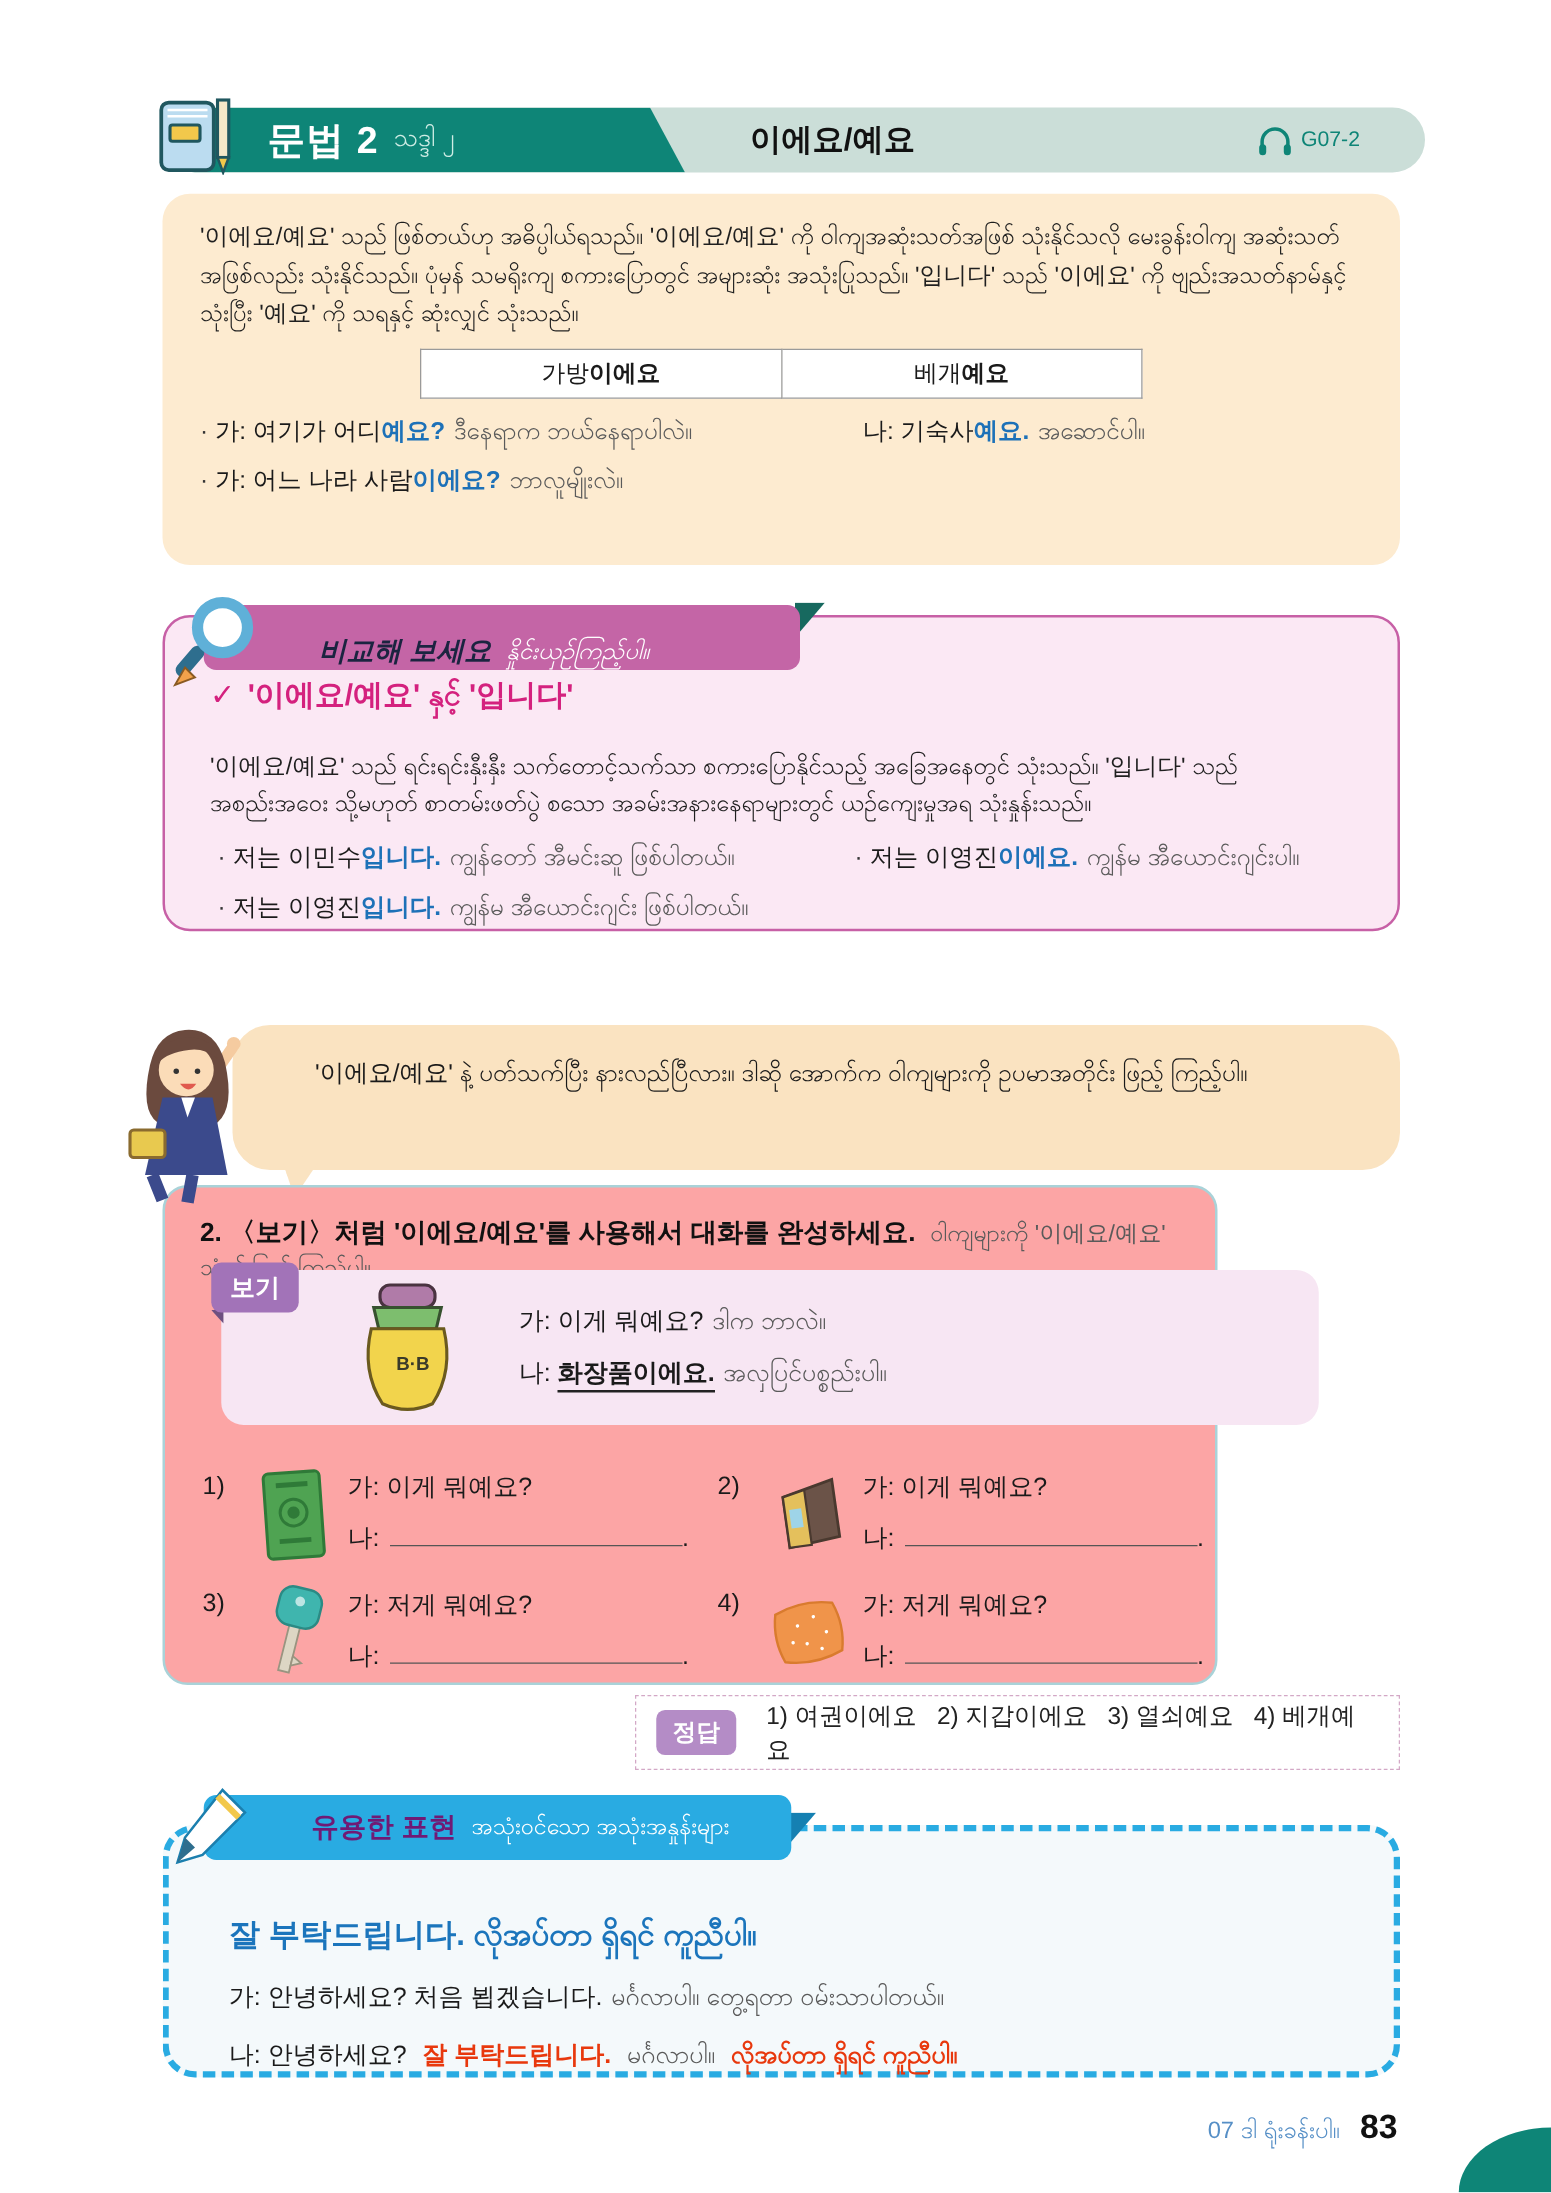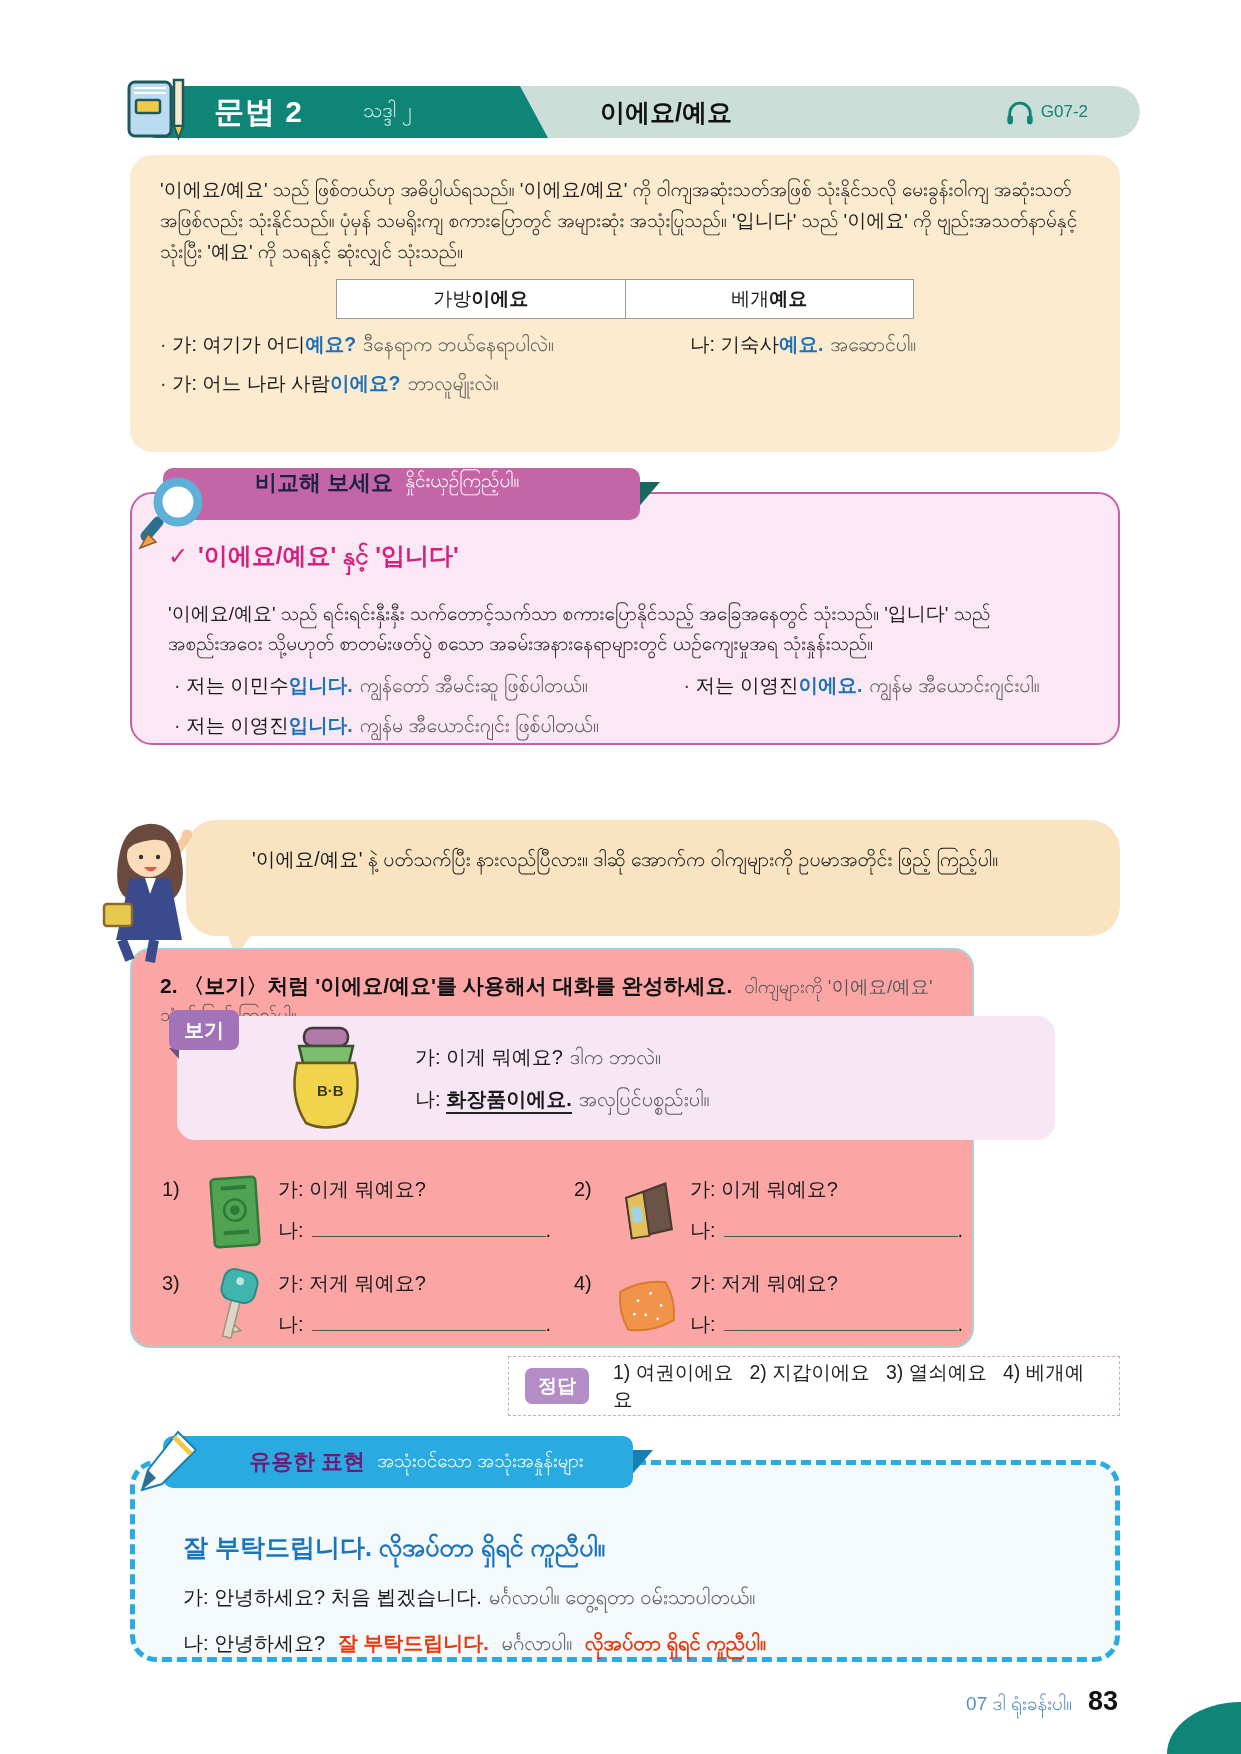--- a/index.html
+++ b/index.html
@@ -2,21 +2,21 @@
 <html><head>
 <meta charset="utf-8">
 <style>
   * { margin:0; padding:0; box-sizing:border-box; }
   html,body { background:#ffffff; }
   body { width:1241px; height:1754px; position:relative; font-family:"Liberation Sans","DejaVu Sans",sans-serif; color:#1a1a1a; }
   .page { position:absolute; inset:0; overflow:hidden; background:#ffffff; }
 
   
   .banner { position:absolute; left:148px; top:86px; width:992px; height:52px; background:#CBDED8; border-radius:8px 26px 26px 8px; }
-  .banner-dark { position:absolute; left:0; top:0; width:400px; height:52px; background:#0E8577; clip-path:polygon(0 0,93% 0,100% 100%,0 100%); border-radius:8px 0 0 8px; display:flex; align-items:center; padding-left:66px;gap:48px; }
+  .banner-dark { position:absolute; left:0; top:0; width:400px; height:52px; background:#0E8577; clip-path:polygon(0 0,93% 0,100% 100%,0 100%); border-radius:8px 0 0 8px; display:flex; align-items:center; padding-left:66px; }
   .banner-ko { font-size:30px; font-weight:700; color:#ffffff; letter-spacing:1px; }
   .banner-mm { font-size:20px; color:#CFEDE5; margin-left:12px; }
   .banner-title { position:absolute; left:452px; top:0; height:52px; line-height:52px; font-size:25px; font-weight:700; color:#111; }
   .audio { position:absolute; right:52px; top:0; height:52px; display:flex; align-items:center; gap:6px; }
   .audio-code { font-size:17px; color:#0E8577; }
   .book-icon { position:absolute; left:126px; top:74px; width:62px; height:66px; z-index:3; }
 
   
   .intro-box { position:absolute; left:130px; top:155px; width:990px; height:297px; background:#FDEBD0; border-radius:22px; padding:20px 30px 0 30px; }
   .intro-par { font-size:19px; line-height:1.62; color:#1f1f1f; }
@@ -27,21 +27,21 @@
   .bold { font-weight:700; }
   .intro-ex { margin-top:12px; display:grid; grid-template-columns:57% 43%; row-gap:9px; font-size:19.5px; }
   .excell::before { content:"· "; color:#333; }
   .excell.noblt::before { content:""; }
   .ko-hl { color:#1D71B8; font-weight:700; }
   .mm { color:#5a5a5a; }
   .sp { margin-left:7px; }
 
   
   .cmp-box { position:absolute; left:130px; top:492px; width:990px; height:253px; background:#FBE8F4; border:2.5px solid #C760A6; border-radius:22px; padding:46px 34px 0 36px; }
-  .cmp-tab { position:absolute; left:163px; top:468px; width:477px; height:52px; background:#C465A6; border-radius:10px; z-index:2; display:flex; align-items:flex-start; padding-left:92px; gap:12px; }
+  .cmp-tab { position:absolute; left:163px; top:484px; width:477px; height:52px; background:#C465A6; border-radius:10px; z-index:2; display:flex; align-items:flex-end; padding-left:92px; gap:12px;font-style:italic; }
   .cmp-tab-ko { font-size:22px; font-weight:700; color:#1B2440; }
   .cmp-tab-mm { font-size:19px; color:#ffffff; }
   .fold { position:absolute; width:24px; height:28px; z-index:1; }
   .fold-teal { left:636px; top:482px; background:#17695F; clip-path:polygon(0 0,100% 0,0 100%); }
   .magnifier { position:absolute; left:136px; top:474px; width:74px; height:78px; z-index:3; }
   .cmp-head { font-size:24px; font-weight:700; color:#D4217E; }
   .cmp-check { margin-right:10px; font-weight:700; }
   .cmp-body { margin-top:23px; font-size:19px; line-height:1.6; color:#1f1f1f; }
   .cmp-grid { margin-top:12px; margin-left:6px; display:grid; grid-template-columns:56% 44%; row-gap:10px; font-size:19.5px; }
   .cmp-cell::before { content:"· "; color:#333; }

